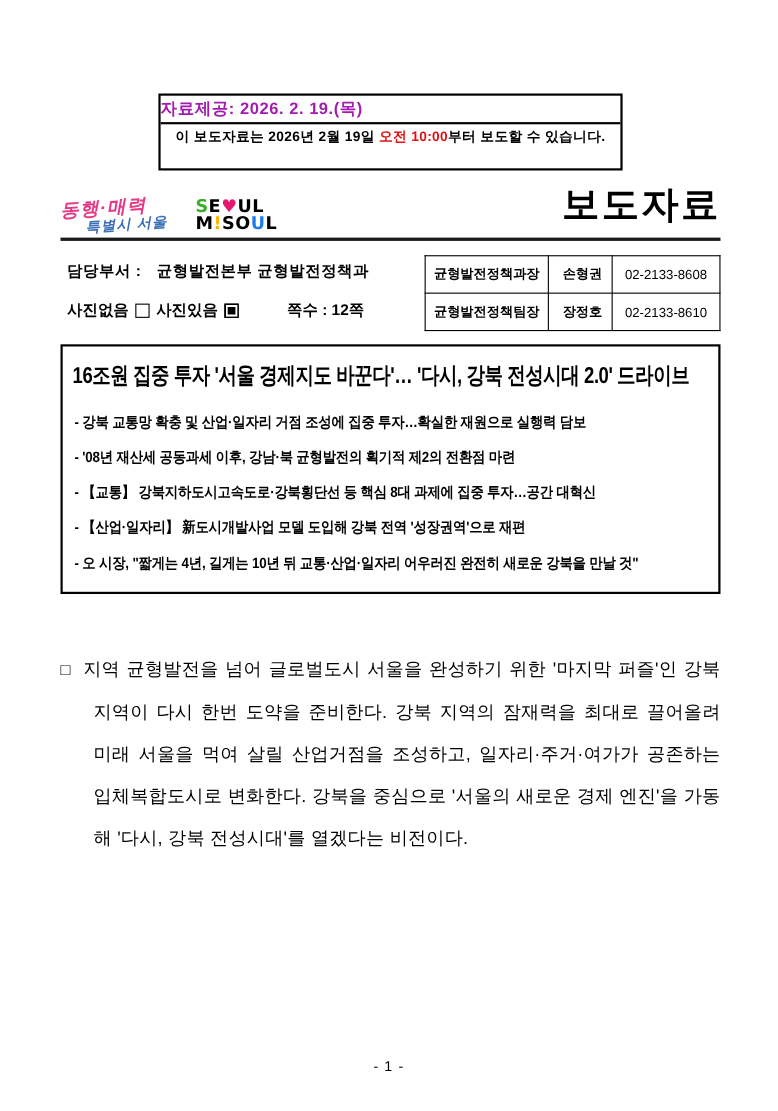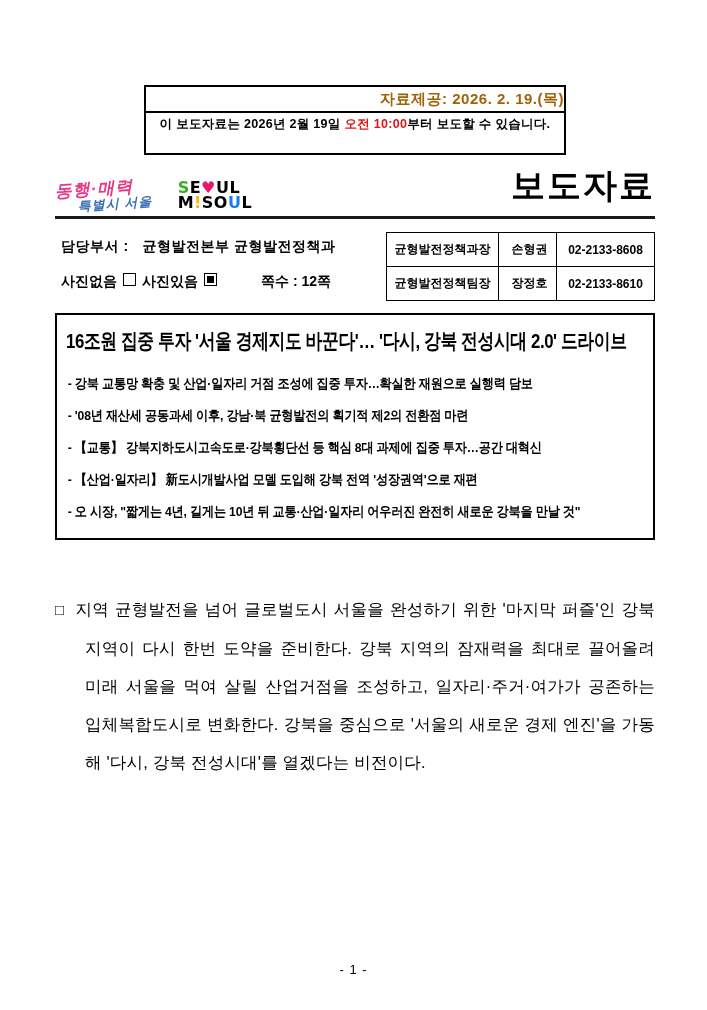--- a/index.html
+++ b/index.html
@@ -7,21 +7,21 @@
   .page {
     position:relative; width:707px; height:1010px; margin:0 auto;
     background:#ffffff; font-family:"Liberation Sans", sans-serif; color:#000;
     overflow:hidden;
   }
   .content { padding:0 52px 0 55px; }
 
   
   .embargo { width:422px; margin:85px auto 0; border:2px solid #000; }
   .embargo-date {
-    text-align:right; font-size:15px; font-weight:bold; color:#a16207;
+    text-align:left; font-size:15px; font-weight:bold; color:#a21caf;
     padding:3px 0 2px; letter-spacing:0.5px;
   }
   .embargo-notice {
     border-top:2px solid #000; text-align:center; font-size:12.5px; font-weight:bold;
     padding:3px 0 20px; letter-spacing:0.3px;
   }
   .embargo-notice .red { color:#e01414; }
 
   
   .header { display:flex; justify-content:space-between; align-items:flex-end; margin-top:10px; height:46px; }
@@ -35,32 +35,32 @@
   .brand-logo .y { color:#ffb300; }
   .brand-logo .b { color:#1b7ced; }
   .doc-type { font-size:34px; font-weight:800; letter-spacing:2px; padding-bottom:2px; }
   .divider { border-bottom:3.5px solid #1a1a1a; margin-top:5px; }
 
   
   .info-row { display:flex; justify-content:space-between; margin-top:13px; }
   .info-left { display:flex; flex-direction:column; justify-content:space-between; padding:6px 0 10px 6px; }
   .dept-line { font-size:14px; font-weight:bold; letter-spacing:0.5px;text-align:right; }
   .dept-line .lbl { margin-right:14px; }
-  .photo-line { font-size:14px; font-weight:bold; display:flex; }
+  .photo-line { font-size:14px; font-weight:bold; display:flex; align-items:center; }
   .cb { display:inline-block; width:13px; height:13px; border:1.6px solid #000; margin:0 6px; }
   .cb.filled { background:#000; box-shadow:inset 0 0 0 2px #fff; }
   .photo-line .pages { margin-left:38px; }
   .contact-table { border-collapse:collapse; }
   .contact-table td {
     border:1.6px solid #000; font-size:12px; font-weight:600;
     text-align:center; height:34px; padding:0 6px; letter-spacing:0;
   }
   .contact-table td.role  { width:112px; }
   .contact-table td.name  { width:58px;padding-left:10px; }
-  .contact-table td.phone { width:98px; font-weight:bold; }
+  .contact-table td.phone { width:98px; font-weight:normal; }
 
   
   .headline-box { margin-top:12px; border:2.2px solid #000; padding:12px 8px 10px 9px; }
   .headline-title {
     font-size:21px; font-weight:800; white-space:nowrap;
     transform:scaleX(0.80); transform-origin:left center; letter-spacing:-0.5px;
   }
   .bullets { list-style:none; margin-top:13px; }
   .bullets li {
     font-size:13.5px; font-weight:bold; white-space:nowrap;

